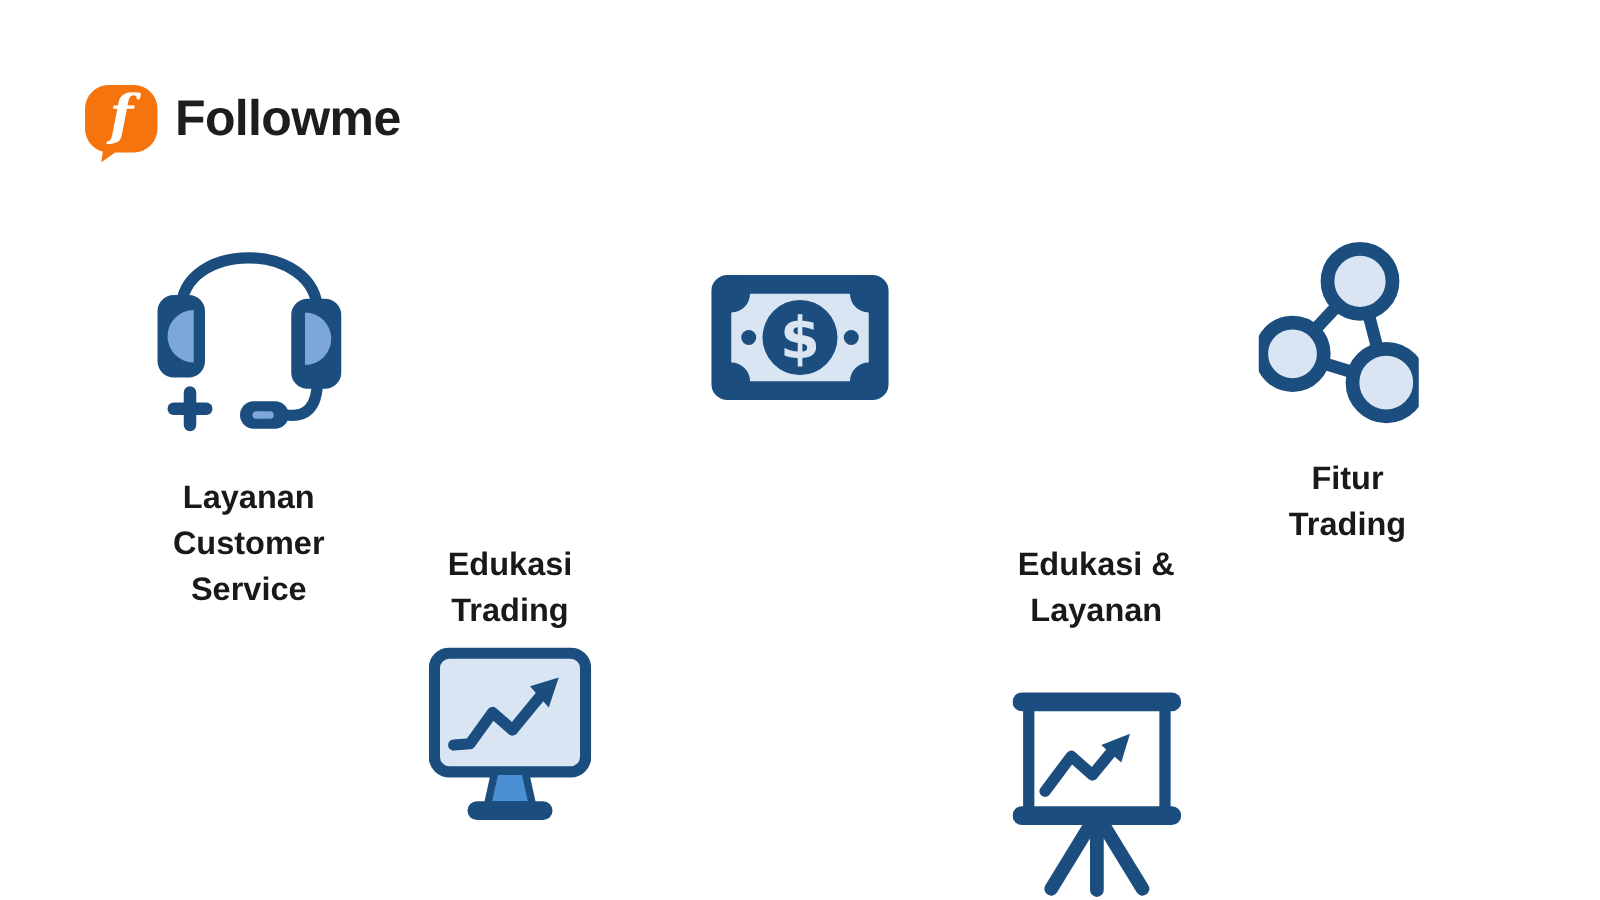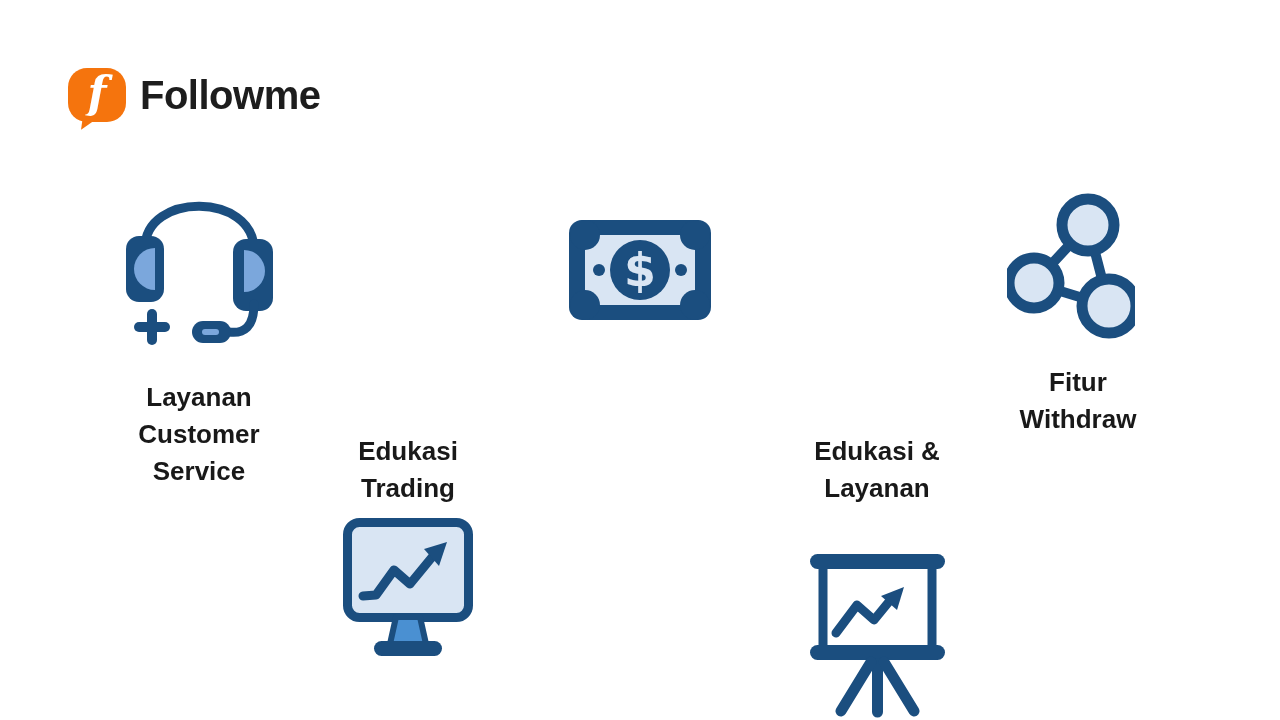--- a/index.html
+++ b/index.html
@@ -165,16 +165,16 @@
   </section>
 
   <section class="feature" id="feature-additional-features">
     <svg class="icon" viewBox="0 0 128 152">
       <path class="no-fill stroke-dark" stroke-width="10" d="M 81 37 L 27 95 M 81 37 L 102 118 M 27 95 L 102 118"></path>
       <circle class="fill-light stroke-dark" stroke-width="11" cx="81" cy="37" r="26"></circle>
       <circle class="fill-light stroke-dark" stroke-width="11" cx="27" cy="95" r="25"></circle>
       <circle class="fill-light stroke-dark" stroke-width="11" cx="102" cy="118" r="27"></circle>
     </svg>
     <div class="feature-label">Fitur
-Withdraw</div>
+Trading</div>
   </section>
 
 </div>
 
 </body></html>

